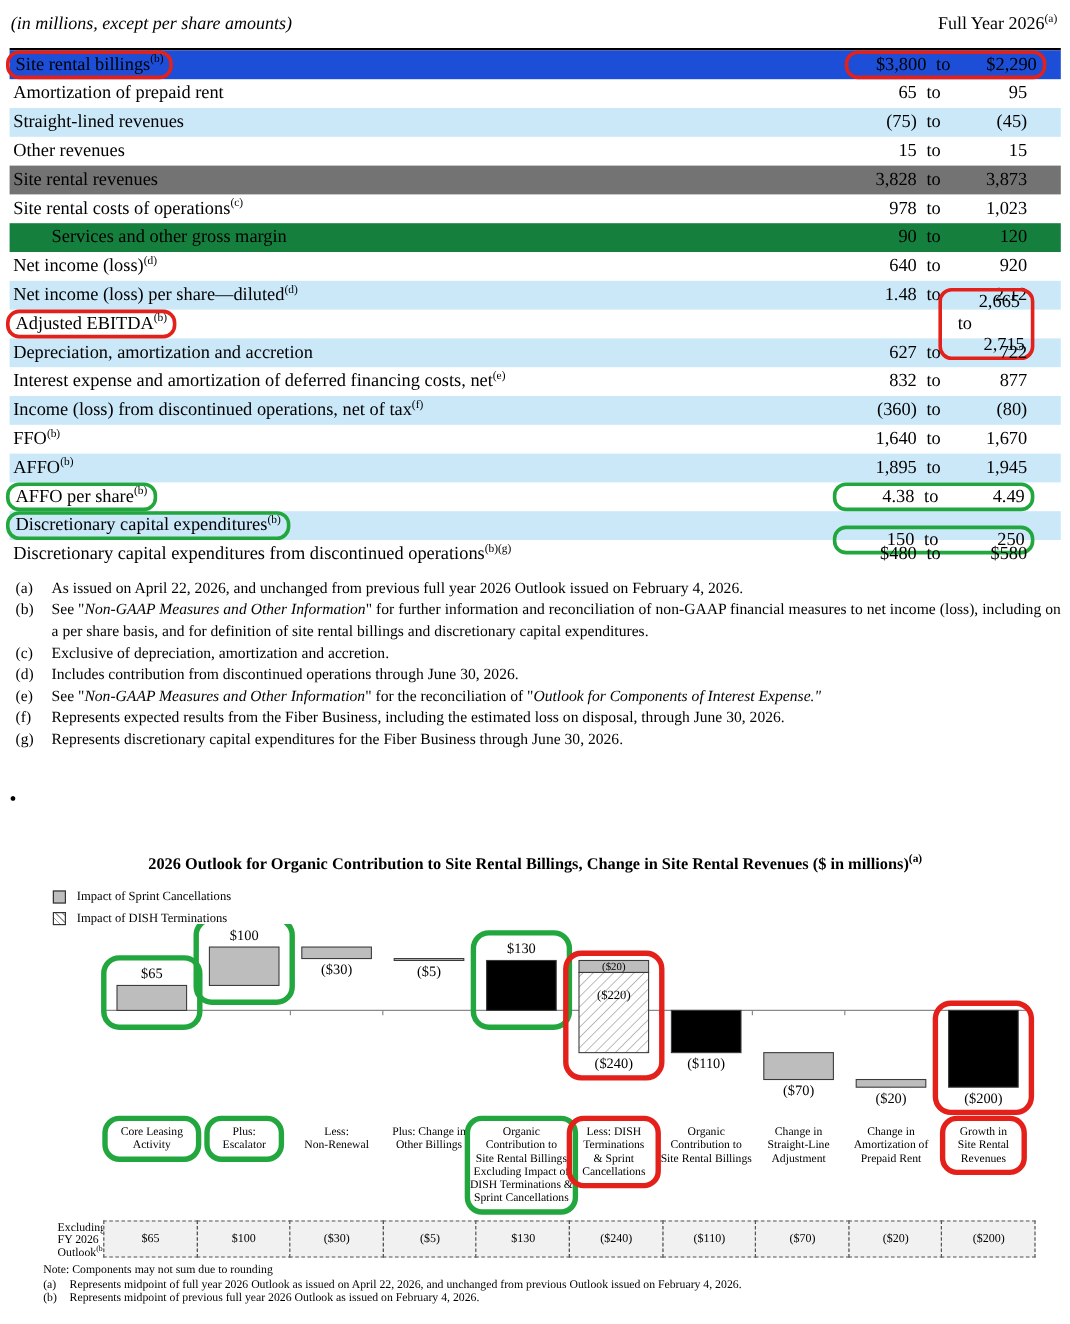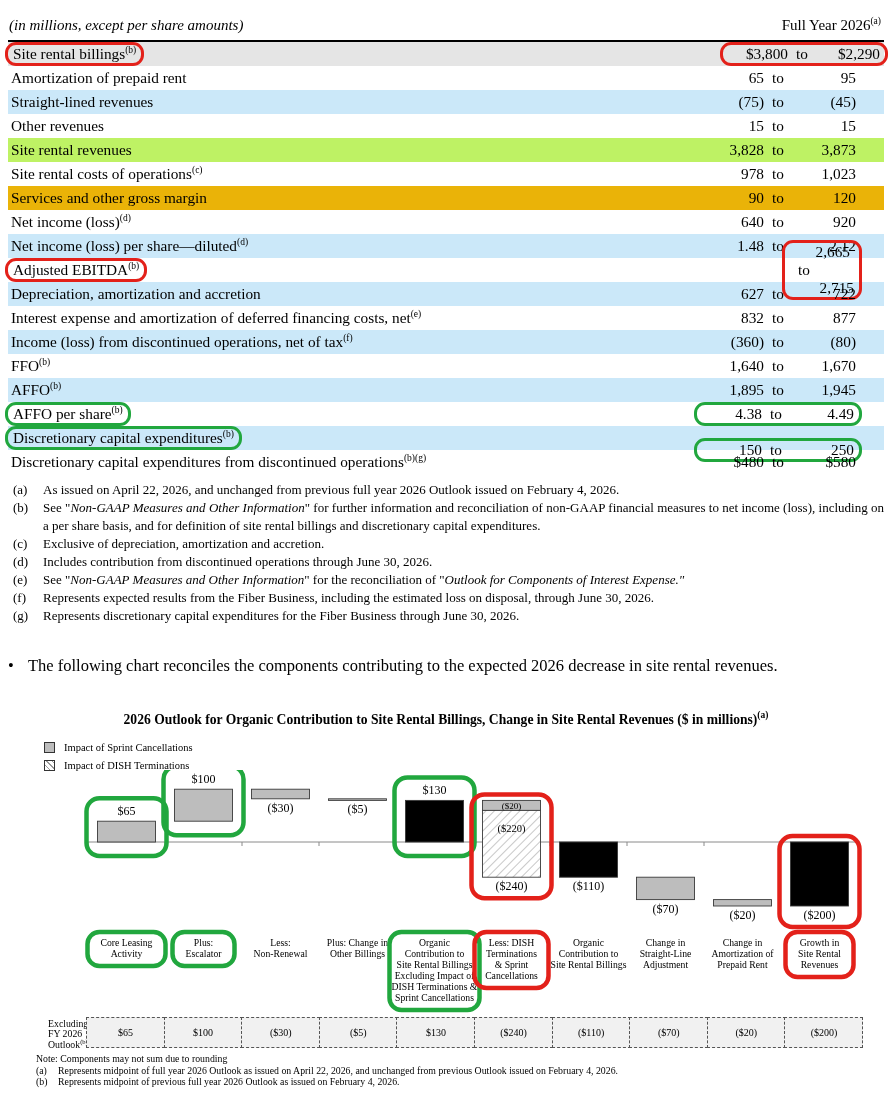--- a/index.html
+++ b/index.html
@@ -3,29 +3,29 @@
 <meta charset="utf-8">
 <style>
   html,body{margin:0;padding:0;}
   body{width:892px;height:1103px;position:relative;background:#fff;color:#000;
        font-family:"Liberation Serif",serif;overflow:hidden;}
   .abs{position:absolute;}
   sup{font-size:9.5px;vertical-align:super;line-height:0;}
 
   
   #outlook{left:8px;top:12px;width:876px;}
-  .thead{display:flex;justify-content:space-between;align-items:center;height:26px;
+  .thead{display:flex;justify-content:space-between;align-items:flex-start;height:26px;
          border-bottom:2.6px solid #000;padding-bottom:2px;}
   .units{font-style:italic;font-size:15px;padding-left:1px;}
   .colhead{font-size:15px;padding-right:3px;}
   .trow{display:flex;justify-content:space-between;align-items:center;height:24px;font-size:15.3px;}
   .tlabel{padding-left:3px;white-space:nowrap;}
   .labwrap{display:inline-block;}
   .tval{display:flex;padding-right:28px;}
-  .tval.flush{padding-right:2px;}
+  .tval.flush{padding-right:18px;}
   .vwrap{display:inline-flex;align-items:baseline;}
   .lo{width:60px;text-align:right;}
   .to{width:28px;text-align:center;}
   .hi{width:64px;text-align:right;}
   .ann{border:3.5px solid #000;border-radius:11px;padding:0 5px;margin:-4px -6px;}
 
   
   #footnotes{left:13px;top:481px;width:871px;font-size:13px;}
   .fn{display:flex;line-height:18px;}
   .fnm{width:30px;flex:none;}
@@ -60,21 +60,21 @@
 </style>
 </head>
 <body>
 
 <div id="outlook" class="abs">
   <div class="thead">
     <span class="units">(in millions, except per share amounts)</span>
     <span class="colhead"><span>Full Year 2026</span><sup>(a)</sup></span>
   </div>
   <div id="rows">
-      <div class="trow" style="background: #e5e5e5; gap: 36px;">
+      <div class="trow" style="background: #1d4ed8; gap: 36px;">
         <div class="tlabel"><span class="labwrap ann" style="border-color: rgb(227, 33, 26);">Site rental billings<sup>(b)</sup></span></div>
         <div class="tval flush">
           <span class="vwrap ann" style="border-color: rgb(227, 33, 26);">
             <span class="lo">$3,800</span>
             <span class="to">to</span>
             <span class="hi">$2,290</span>
           </span>
         </div>
       </div>
       <div class="trow">
@@ -100,41 +100,41 @@
       <div class="trow">
         <div class="tlabel"><span class="labwrap">Other revenues</span></div>
         <div class="tval">
           <span class="vwrap">
             <span class="lo">15</span>
             <span class="to">to</span>
             <span class="hi">15</span>
           </span>
         </div>
       </div>
-      <div class="trow" style="background: #bef264;">
+      <div class="trow" style="background: #737373;">
         <div class="tlabel"><span class="labwrap">Site rental revenues</span></div>
         <div class="tval">
           <span class="vwrap">
             <span class="lo">3,828</span>
             <span class="to">to</span>
             <span class="hi">3,873</span>
           </span>
         </div>
       </div>
       <div class="trow">
         <div class="tlabel"><span class="labwrap">Site rental costs of operations<sup>(c)</sup></span></div>
         <div class="tval">
           <span class="vwrap">
             <span class="lo">978</span>
             <span class="to">to</span>
             <span class="hi">1,023</span>
           </span>
         </div>
       </div>
-      <div class="trow" style="background: #eab308;">
+      <div class="trow" style="background: #15803d; padding-left: 32px;">
         <div class="tlabel"><span class="labwrap">Services and other gross margin</span></div>
         <div class="tval">
           <span class="vwrap">
             <span class="lo">90</span>
             <span class="to">to</span>
             <span class="hi">120</span>
           </span>
         </div>
       </div>
       <div class="trow">
@@ -276,21 +276,20 @@
       <span class="fnt">Represents expected results from the Fiber Business, including the estimated loss on disposal, through June 30, 2026.</span>
     </div>
     <div class="fn">
       <span class="fnm">(g)</span>
       <span class="fnt">Represents discretionary capital expenditures for the Fiber Business through June 30, 2026.</span>
     </div>
   </div>
 
 <div id="bullet" class="abs">
   <span class="bm">•</span>
-  <span>The following chart reconciles the components contributing to the expected 2026 decrease in site rental revenues.</span>
 </div>
 
 <div id="chart-title" class="abs"><span>2026 Outlook for Organic Contribution to Site Rental Billings, Change in Site Rental Revenues ($ in millions)</span><sup>(a)</sup></div>
 
 <div id="legend" class="abs">
     <div class="leg">
       <span class="legsw gray"></span>
       <span>Impact of Sprint Cancellations</span>
     </div>
     <div class="leg">

